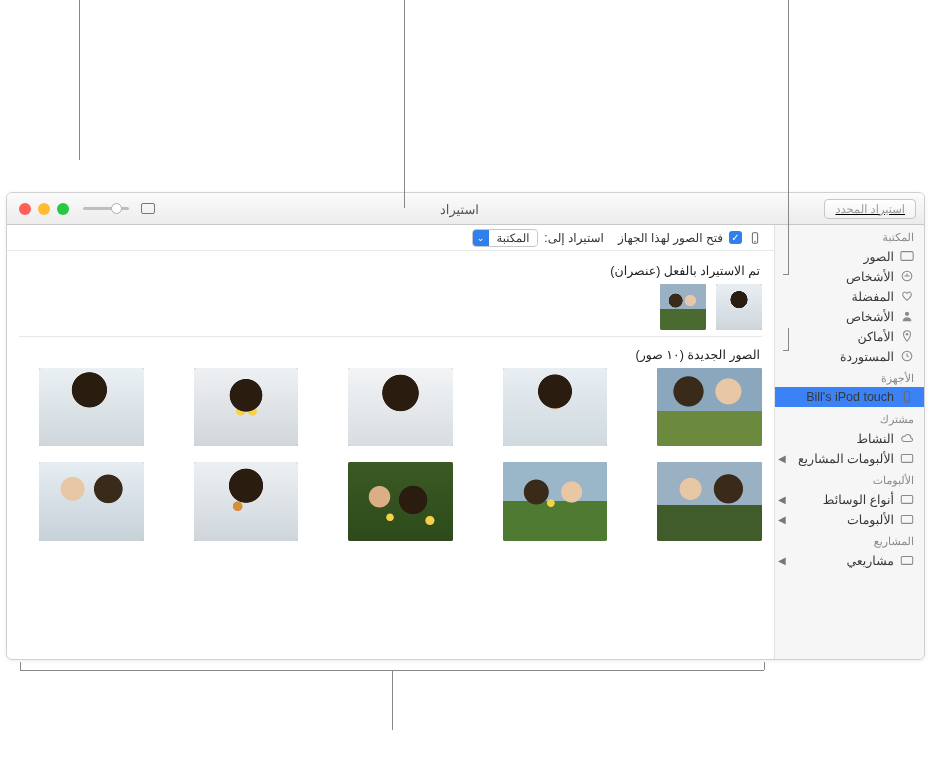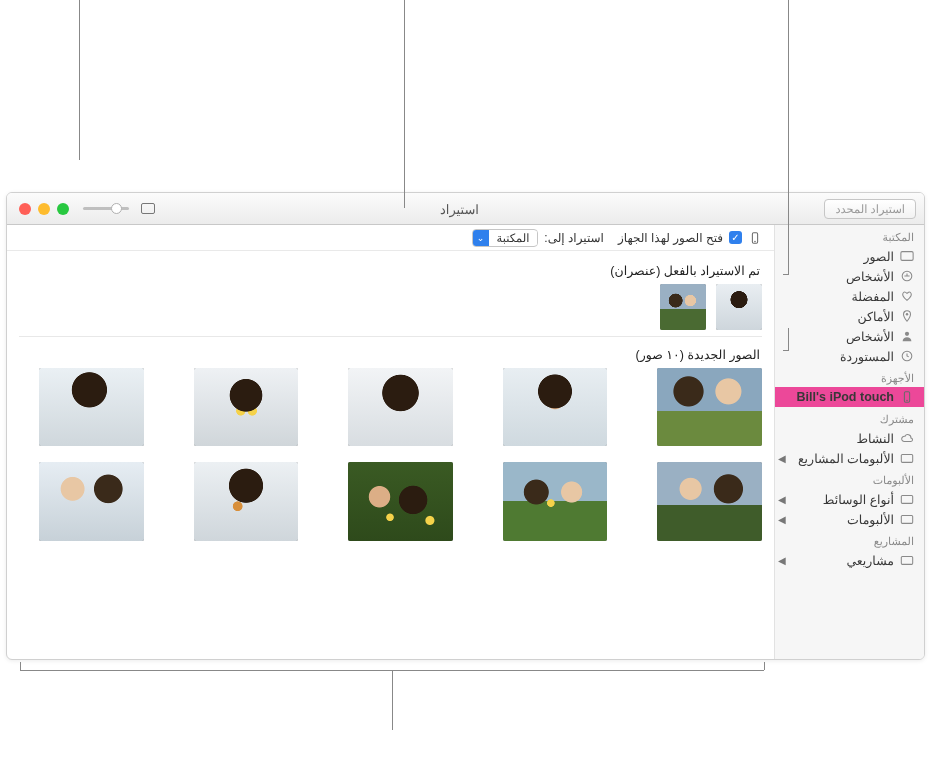--- a/index.html
+++ b/index.html
@@ -38,20 +38,21 @@
   .toolbar {
     position: absolute;
     top: 0; right: 0; left: 0;
     height: 32px;
     background: linear-gradient(#fbfbfb, #ececec);
     border-bottom: 1px solid #c8c8c8;
     display: flex;
     align-items: center;
     padding: 0 8px;
     direction: ltr;
+    text-decoration: underline;
   }
   .traffic { display: flex; gap: 7px; margin-left: 4px; }
   .tl { width: 12px; height: 12px; border-radius: 50%; }
   .tl.close { background: #ff5f57; }
   .tl.min { background: #febc2e; }
   .tl.max { background: #28c840; }
   .zoom-slider {
     display: flex; align-items: center; gap: 6px; margin-left: 14px;
   }
   .zoom-slider .track {
@@ -124,22 +125,21 @@
     display: flex;
     align-items: center;
     gap: 6px;
     padding: 2px 10px 2px 4px;
     color: #383838;
     cursor: default;
     position: relative;
     height: 20px;
   }
   .s-item.selected {
-    background: #ec4899;
-    font-weight: bold;
+    background: #3b82f6;
   }
   .s-item .chev {
     position: absolute;
     left: 3px;
     font-size: 10px; color: #777;
   }
   .s-icon {
     width: 14px; height: 14px;
     display: inline-flex; align-items: center; justify-content: center;
     flex: 0 0 14px;
@@ -348,34 +348,34 @@
       <span class="s-icon">
         <svg viewBox="0 0 16 16">
             <path d="M8 13 C3 9 2 6 4 4 c1.4-1.4 3 0 4 1 c1-1 2.6-2.4 4-1 c2 2 1 5 -4 9 z" fill="none" stroke="#8a8a8a" stroke-width="1.2"></path>
           </svg>
       </span>
       <span>المفضلة</span>
     </div>
     <div class="s-item">
       <span class="s-icon">
         <svg viewBox="0 0 16 16">
+            <circle cx="8" cy="5.5" r="2.4" fill="#8a8a8a"></circle>
+            <path d="M3 14c0-3 2.5-4.5 5-4.5s5 1.5 5 4.5z" fill="#8a8a8a"></path>
+          </svg>
+      </span>
+      <span>الأشخاص</span>
+    </div>
+    <div class="s-item">
+      <span class="s-icon">
+        <svg viewBox="0 0 16 16">
             <path d="M8 2c-2.2 0-4 1.8-4 4 0 3 4 8 4 8s4-5 4-8c0-2.2-1.8-4-4-4z" fill="none" stroke="#8a8a8a" stroke-width="1.2"></path>
             <circle cx="8" cy="6" r="1.4" fill="#8a8a8a"></circle>
           </svg>
       </span>
       <span>الأماكن</span>
-    </div>
-    <div class="s-item">
-      <span class="s-icon">
-        <svg viewBox="0 0 16 16">
-            <circle cx="8" cy="5.5" r="2.4" fill="#8a8a8a"></circle>
-            <path d="M3 14c0-3 2.5-4.5 5-4.5s5 1.5 5 4.5z" fill="#8a8a8a"></path>
-          </svg>
-      </span>
-      <span>الأشخاص</span>
     </div>
     <div class="s-item">
       <span class="s-icon">
         <svg viewBox="0 0 16 16">
             <circle cx="8" cy="8" r="5.5" fill="none" stroke="#8a8a8a" stroke-width="1.2"></circle>
             <path d="M8 5v3l2 1" stroke="#8a8a8a" stroke-width="1.2" fill="none"></path>
           </svg>
       </span>
       <span>المستوردة</span>
     </div>

